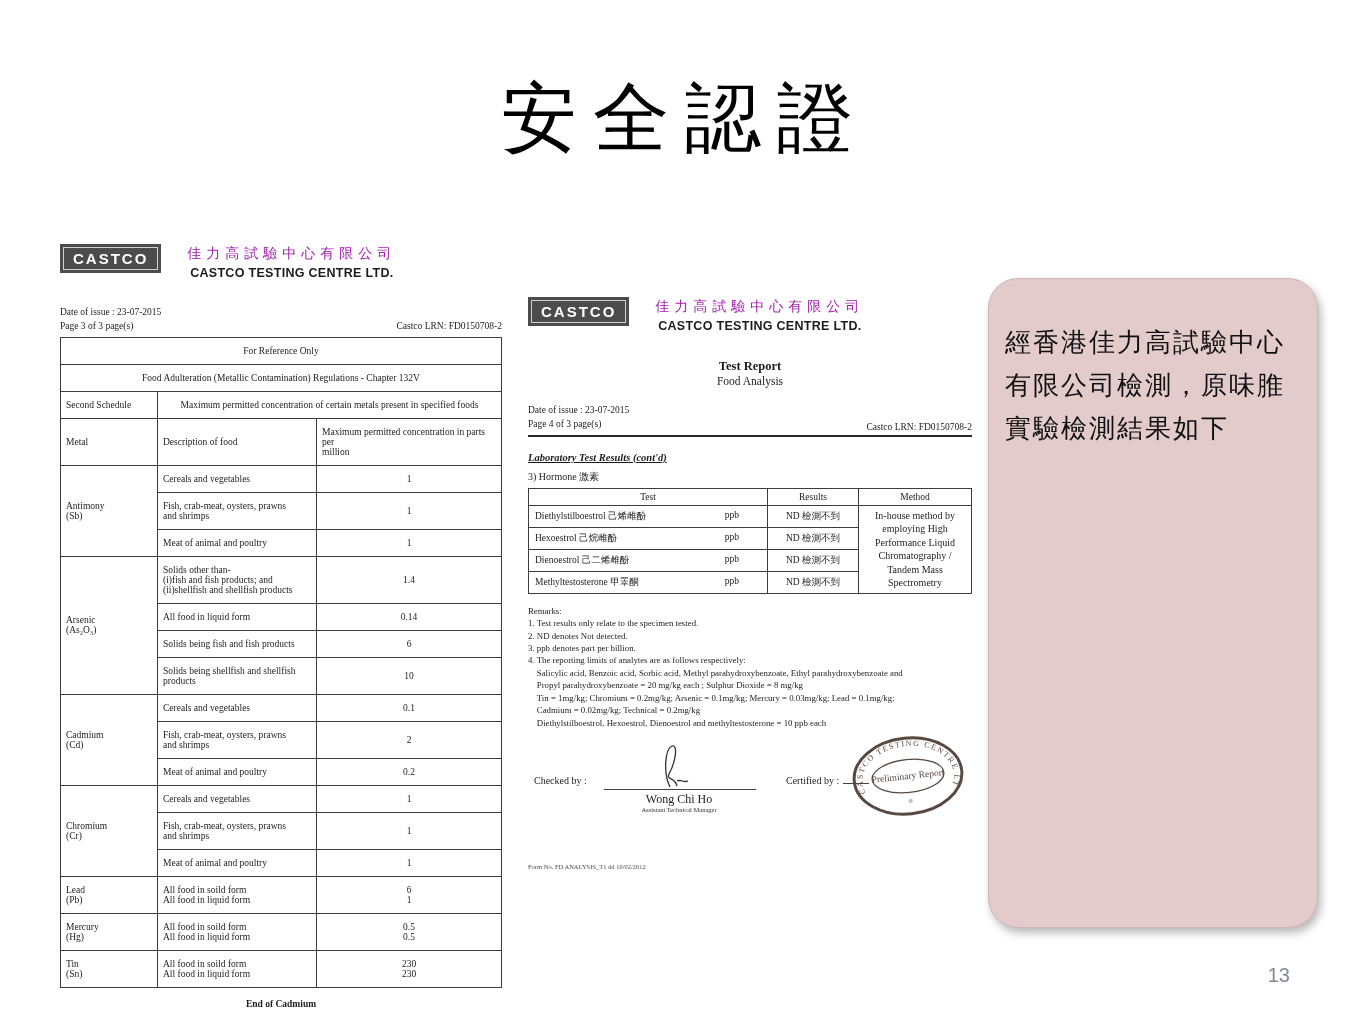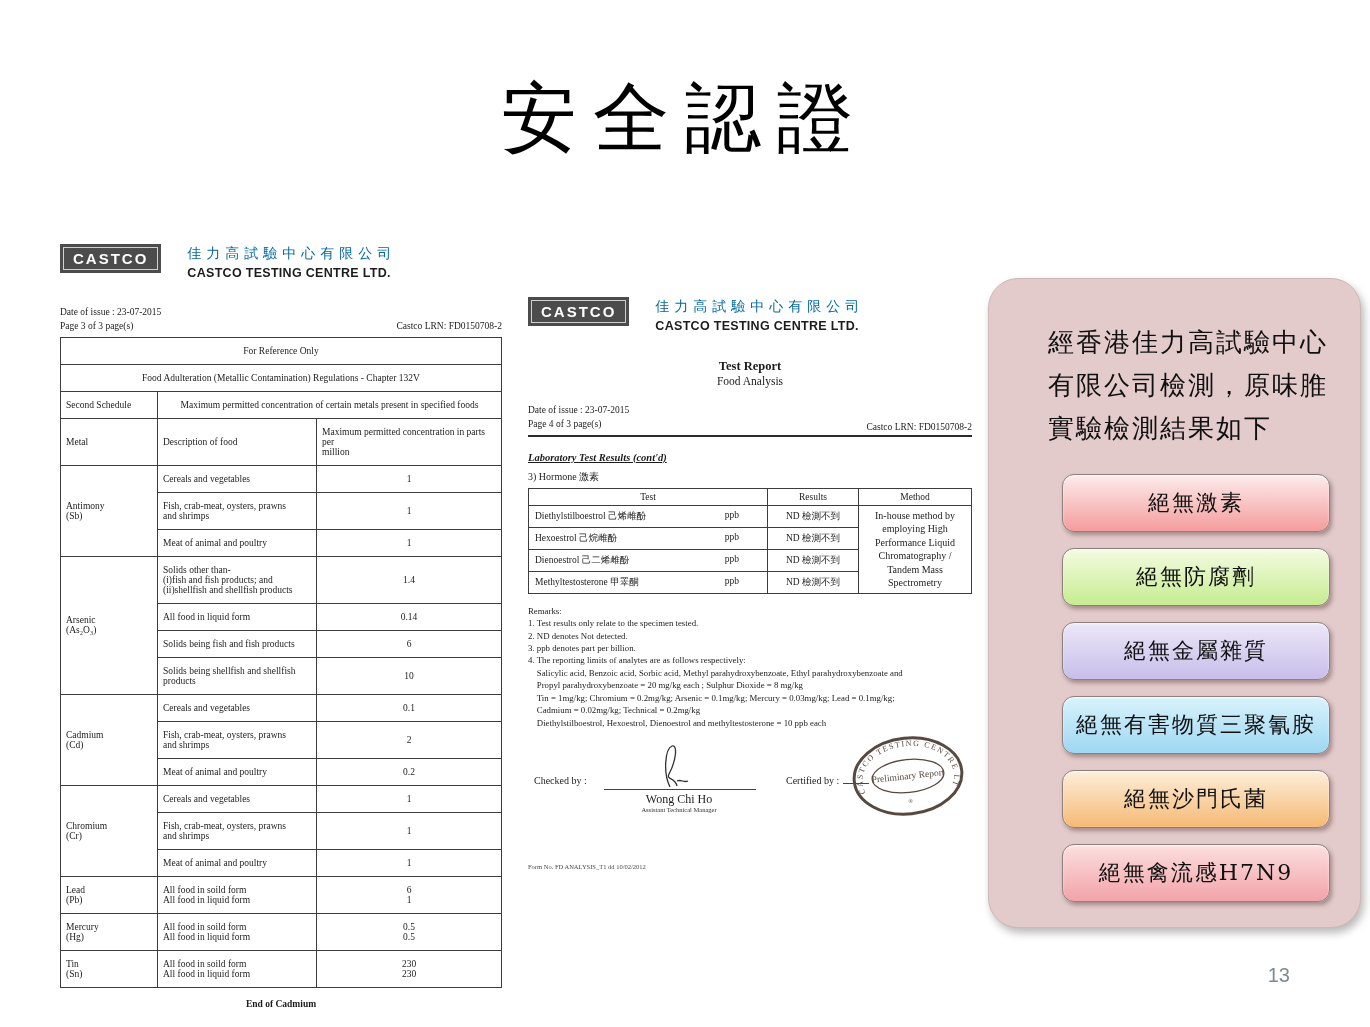--- a/index.html
+++ b/index.html
@@ -6,27 +6,27 @@
   body{width:1370px;height:1027px;position:relative;overflow:hidden;
        font-family:"Liberation Serif",serif;color:#1c1c1c;}
 
   
   .slide-title{position:absolute;top:68px;left:0;width:100%;text-align:center;
        font-size:76px;letter-spacing:16px;color:#000;font-weight:500;
        font-family:"DejaVu Serif","Liberation Serif",serif;}
 
   
   .doc{position:absolute;}
-  .doc-header{display:flex;align-items:flex-start;}
+  .doc-header{display:flex;align-items:flex-start;text-align:center;}
   .castco-box{background:#4c4c4c;padding:3px;display:inline-block;}
   .castco-inner{display:inline-block;border:1px solid #d0d0d0;color:#fff;
        font-family:"Liberation Sans",sans-serif;font-weight:bold;font-size:15px;
        padding:2px 9px;letter-spacing:2px;}
   .company-block{margin-left:26px;padding-top:1px;}
-  .company-cn{font-size:14px;letter-spacing:5px;color:#0369a1;}
+  .company-cn{font-size:14px;letter-spacing:5px;color:#a21caf;}
   .company-en{font-family:"Liberation Sans",sans-serif;font-weight:bold;
        font-size:12.5px;margin-top:3px;letter-spacing:.3px;}
   .date-block{position:relative;font-size:9.5px;line-height:1.45;}
   .lrn{position:absolute;right:0;bottom:0;font-size:9.5px;}
   .pre{white-space:pre-line;}
 
   
   .doc-left{left:60px;top:244px;width:442px;}
   .doc-left .date-block{margin-top:26px;}
   table.metals{width:100%;border-collapse:collapse;font-size:9.5px;margin-top:3px;}
@@ -70,21 +70,21 @@
   .signer-title{position:absolute;left:86px;top:61px;width:130px;text-align:center;
        font-size:6.5px;color:#333;}
   .certified-label{position:absolute;left:258px;top:30px;}
   .cert-line{display:inline-block;width:26px;border-bottom:1px solid #444;margin-left:4px;}
   .stamp{position:absolute;right:6px;top:-12px;transform:rotate(-6deg);}
   .form-no{margin-top:26px;font-size:6.5px;color:#4a4a4a;}
 
   
   .result-panel{position:absolute;left:988px;top:278px;width:328px;height:648px;
        border-radius:30px;border:1px solid #cfb6b6;
-       box-shadow:3px 5px 8px rgba(0,0,0,0.28);padding-left:43px;}
+       box-shadow:3px 5px 8px rgba(0,0,0,0.28);}
   .panel-intro{margin:42px 14px 0 16px;font-size:26px;line-height:1.66;
        letter-spacing:2px;color:#101010;white-space:pre-line;
        font-family:"DejaVu Serif","Liberation Serif",serif;}
   .btn-stack{margin-top:24px;display:flex;flex-direction:column;align-items:center;gap:16px;}
   .assurance-btn{width:266px;height:56px;border-radius:12px;border:1px solid #8f7f7f;
        display:flex;align-items:center;justify-content:center;
        font-size:22px;letter-spacing:2px;color:#101010;
        box-shadow:2px 3px 4px rgba(90,60,60,0.45), inset 0 1px 2px rgba(255,255,255,0.8);
        font-family:"DejaVu Serif","Liberation Serif",serif;}
 
@@ -329,23 +329,15 @@
       <text x="58" y="70" text-anchor="middle" font-size="6" fill="#57493f">®</text>
     </svg>
   </div>
   <div class="form-no">Form No. FD ANALYSIS_T1 dd 10/02/2012</div>
 </div>
 
 <div class="result-panel" style="background: rgb(227, 203, 203);">
   <div class="panel-intro">經香港佳力高試驗中心
 有限公司檢測，原味脽
 實驗檢測結果如下</div>
-  <div class="btn-stack">
-      <div class="assurance-btn" style="background: linear-gradient(rgb(253, 236, 236) 0%, rgb(244, 156, 156) 100%);">絕無激素</div>
-      <div class="assurance-btn" style="background: linear-gradient(rgb(244, 251, 226) 0%, rgb(198, 236, 144) 100%);">絕無防腐劑</div>
-      <div class="assurance-btn" style="background: linear-gradient(rgb(235, 231, 248) 0%, rgb(200, 190, 234) 100%);">絕無金屬雜質</div>
-      <div class="assurance-btn" style="background: linear-gradient(rgb(217, 243, 252) 0%, rgb(158, 215, 242) 100%);">絕無有害物質三聚氰胺</div>
-      <div class="assurance-btn" style="background: linear-gradient(rgb(253, 238, 218) 0%, rgb(245, 186, 117) 100%);">絕無沙門氏菌</div>
-      <div class="assurance-btn" style="background: linear-gradient(rgb(252, 223, 223) 0%, rgb(242, 163, 169) 100%);">絕無禽流感H7N9</div>
-    </div>
 </div>
 
 <div class="page-num">13</div>
 
 </body></html>

